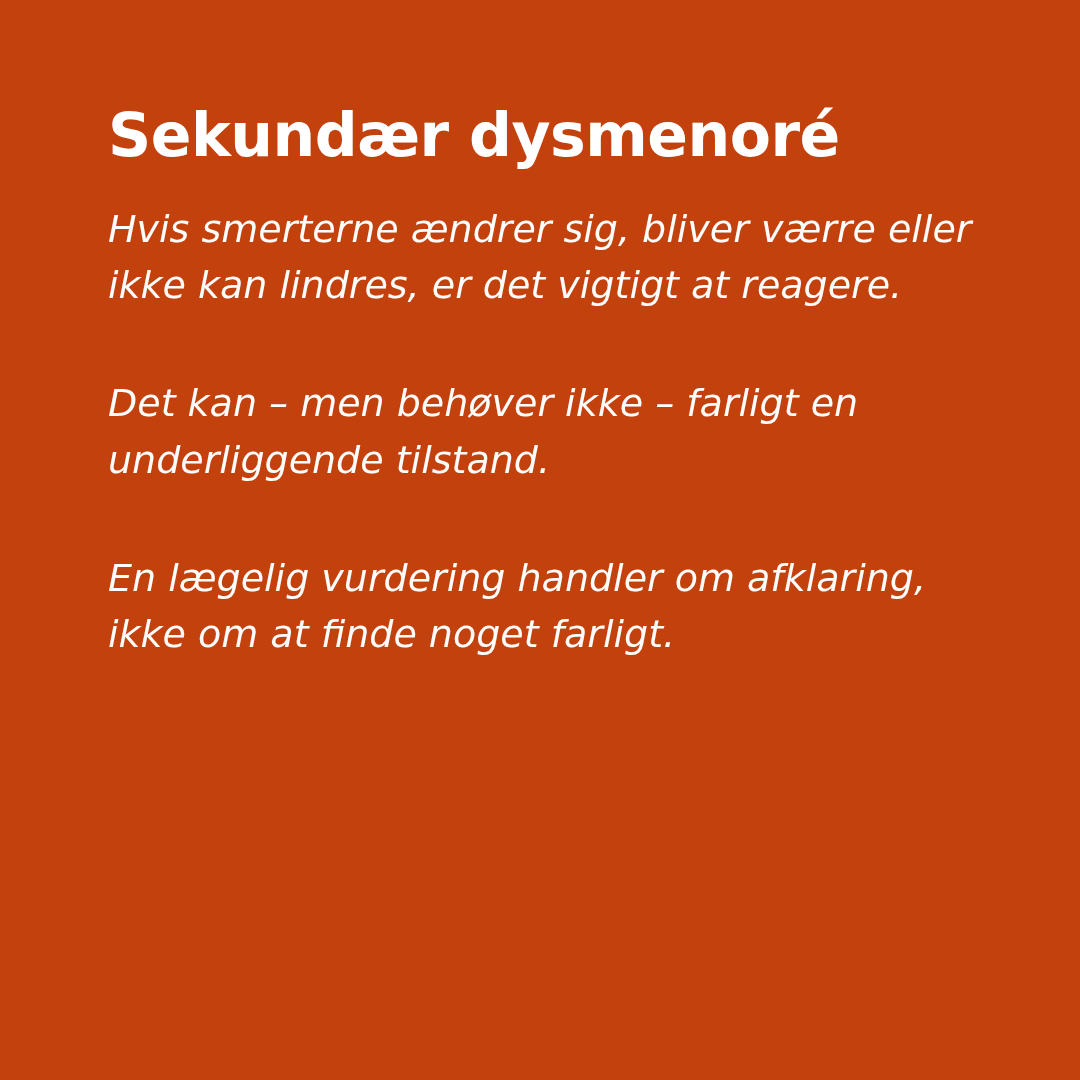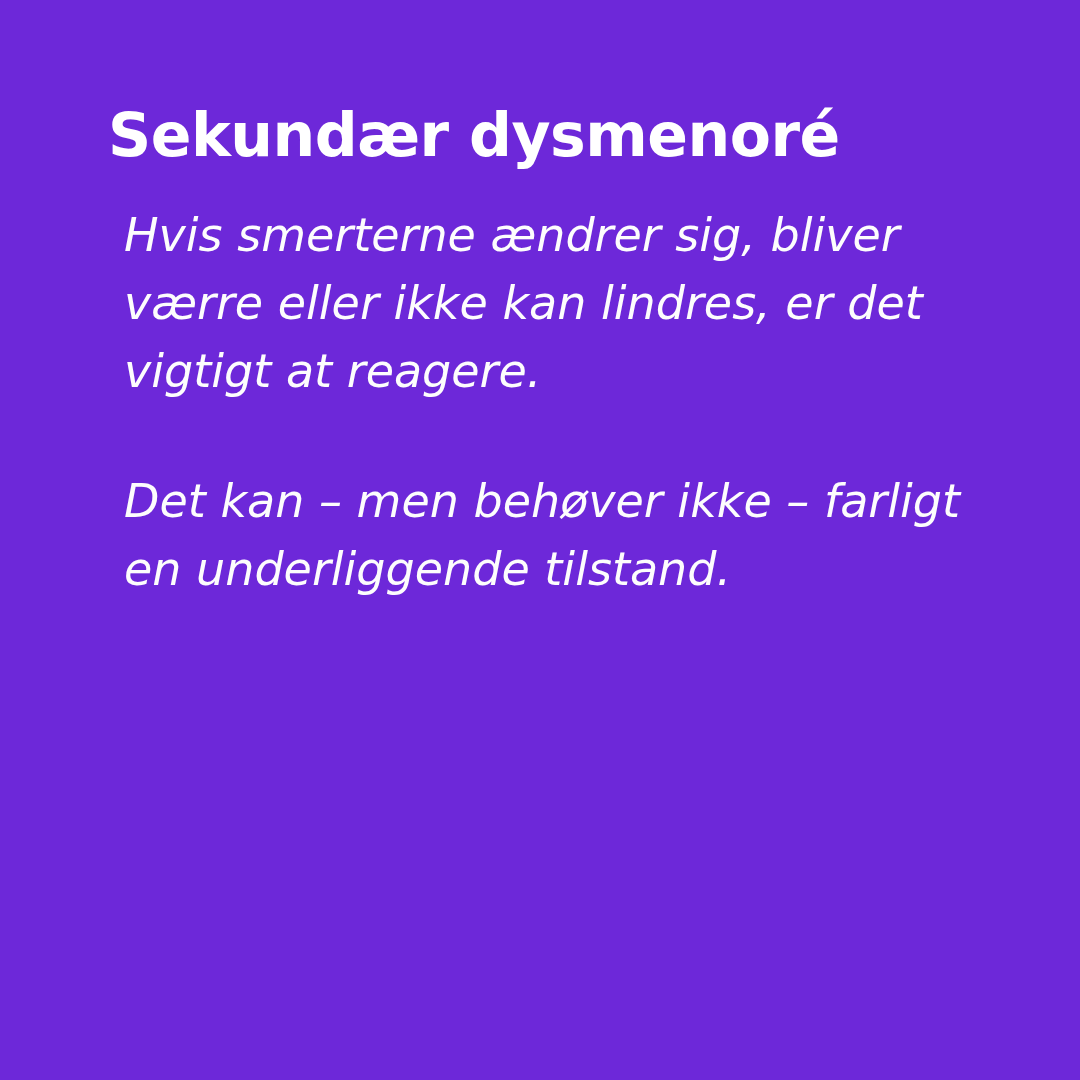--- a/index.html
+++ b/index.html
@@ -10,48 +10,49 @@
     width: 1080px;
     height: 1080px;
     overflow: hidden;
     font-family: "Liberation Sans", sans-serif;
   }
   .slide {
     position: relative;
     box-sizing: border-box;
     width: 1080px;
     height: 1080px;
-    background: #6d28d9;
+    background: #c2410c;
     padding: 104px 108px 0 108px;
   }
   .slide-title {
     font-family: "DejaVu Sans", sans-serif;
     font-weight: 700;
     font-size: 60px;
     line-height: 1.05;
     letter-spacing: -0.5px;
     color: #FFFFFF;
     margin: 0 0 34px 0;
     white-space: pre-wrap;
   }
   .body-block {
     font-family: "DejaVu Sans", sans-serif;
     font-style: italic;
     font-weight: 400;
-    font-size: 46px;
+    font-size: 38px;
     line-height: 1.48;
     color: #FDFDFD;
-    margin: 0 0 62px 16px;
+    margin: 0 0 62px 0;
     max-width: 880px;
     white-space: pre-wrap;
   }
   .body-block:last-child {
     margin-bottom: 0;
   }
 </style>
 </head>
 <body>
 
 <div class="slide">
   <h1 class="slide-title">Sekundær dysmenoré</h1>
   <p class="body-block">Hvis smerterne ændrer sig, bliver værre eller ikke kan lindres, er det vigtigt at reagere.</p>
   <p class="body-block">Det kan – men behøver ikke – farligt en underliggende tilstand.</p>
+  <p class="body-block">En lægelig vurdering handler om afklaring, ikke om at finde noget farligt.</p>
 </div>
 
 </body></html>

